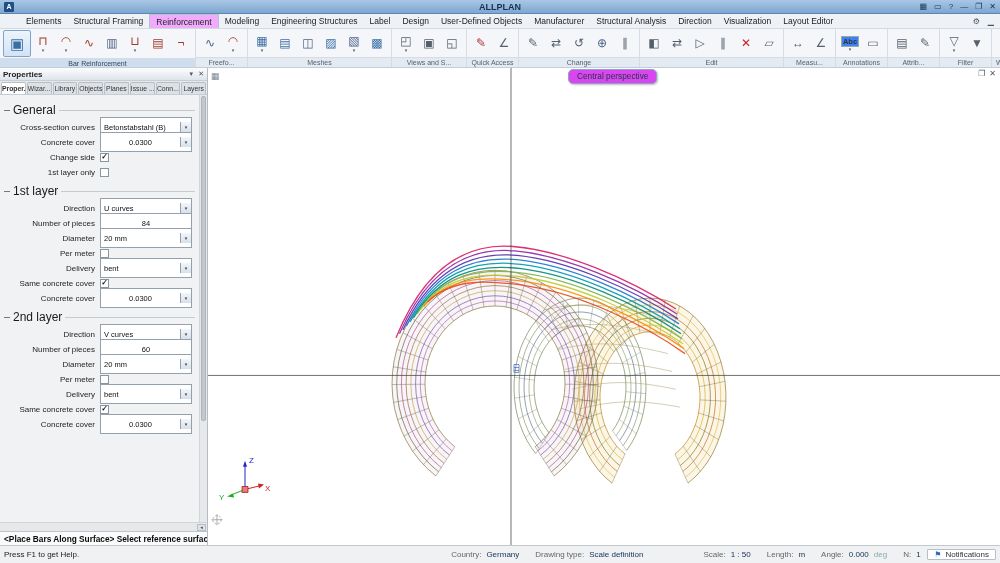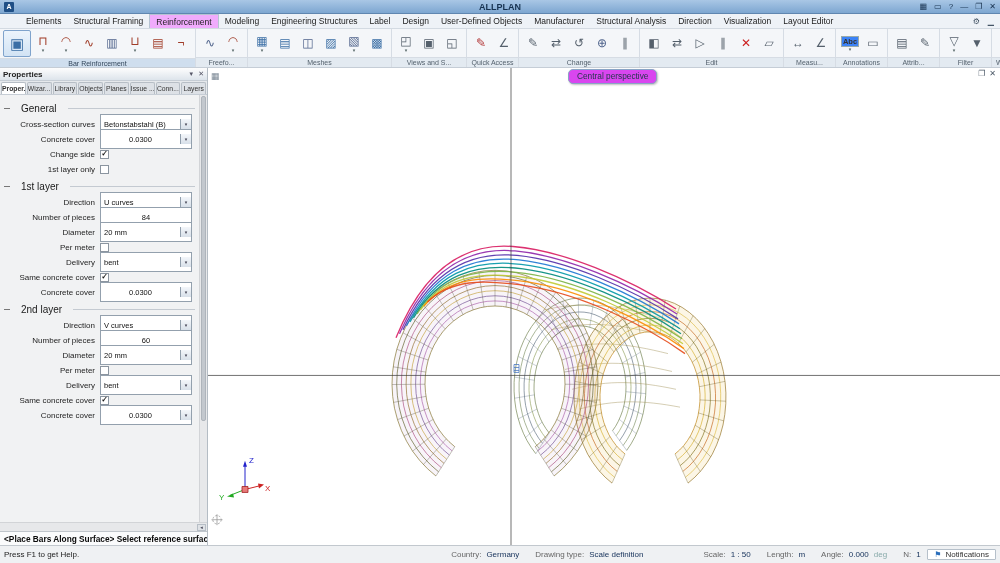--- a/index.html
+++ b/index.html
@@ -51,21 +51,21 @@
     border-bottom:1px solid #c6cdd5;display:flex;align-items:center;padding:0 3px;font-size:8px;color:#222}
   .panel-title .ttl{flex:1;font-weight:bold}
   .panel-title .pt-ic{font-size:7px;color:#556;margin-left:5px}
   .panel-tabs{display:flex;gap:1px;padding:1px 1px 0 1px;background:#e6e9ec;border-bottom:1px solid #c6cdd5;flex:0 0 auto}
   .panel-tab{flex:1;font-size:6.8px;text-align:center;padding:2px 0;background:#dde1e6;
     border:1px solid #b7bec6;border-bottom:none;border-radius:2px 2px 0 0;white-space:nowrap;overflow:hidden;color:#333}
   .panel-tab.active{background:#fff;font-weight:bold}
   .panel-body{flex:1;position:relative;overflow:hidden;padding:3px 12px 0 2px}
   .vscroll{position:absolute;top:0;right:0;bottom:0;width:8px;background:#e7e8ea;border-left:1px solid #d2d4d7}
   .vscroll .thumb{position:absolute;top:1px;left:1px;right:1px;height:76%;background:#c3c8ce;border:1px solid #aeb4bb;border-radius:2px}
-  .section-header{display:flex;align-items:center;gap:11px;margin:5px 0 3px 2px;font-size:10px;color:#1a1a1a}
+  .section-header{display:flex;align-items:center;gap:3px;margin:5px 0 3px 2px;font-size:12px;color:#1a1a1a}
   .section-header .dash{width:6px;height:0;border-top:1px solid #777}
   .section-header .line{flex:1;height:0;border-top:1px solid #c4cad1}
   .form-row{display:flex;align-items:center;height:14px;margin-bottom:1px;padding-left:2px}
   .row-label{width:96px;text-align:right;padding-right:5px;font-size:8px;color:#1d1d1d;white-space:nowrap;overflow:hidden}
   .row-control{width:92px;display:flex;align-items:center}
   .field{flex:1;height:20px;background:#fff;border:1px solid #93a0ad;display:flex;align-items:center;overflow:hidden}
   .field .val{flex:1;font-size:7.5px;text-align:left;padding-left:3px;white-space:nowrap;overflow:hidden;color:#111}
   .field.num .val{text-align:center;padding-left:0}
   .field-arrow{width:11px;height:10px;flex:0 0 auto;background:linear-gradient(#f3f6fa,#d8e0e9);
     border-left:1px solid #93a0ad;display:flex;align-items:center;justify-content:center;font-size:5px;color:#445}

